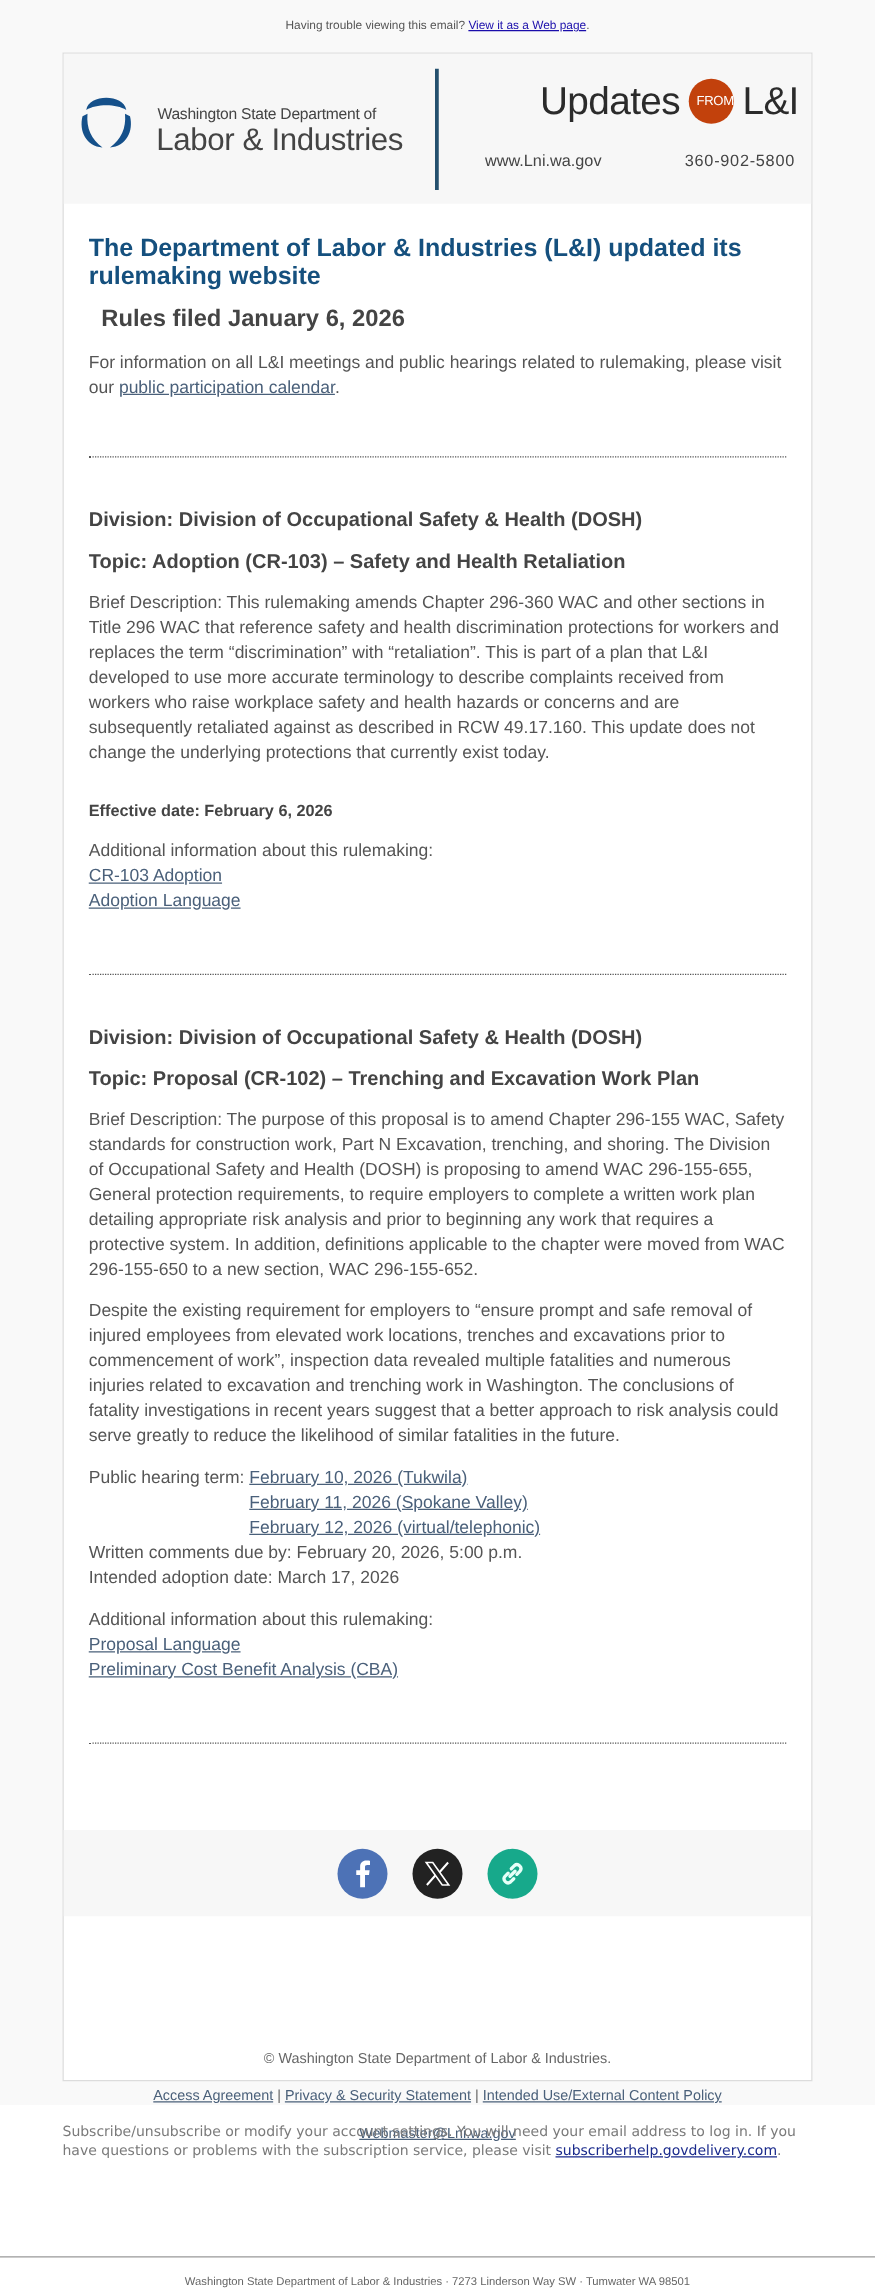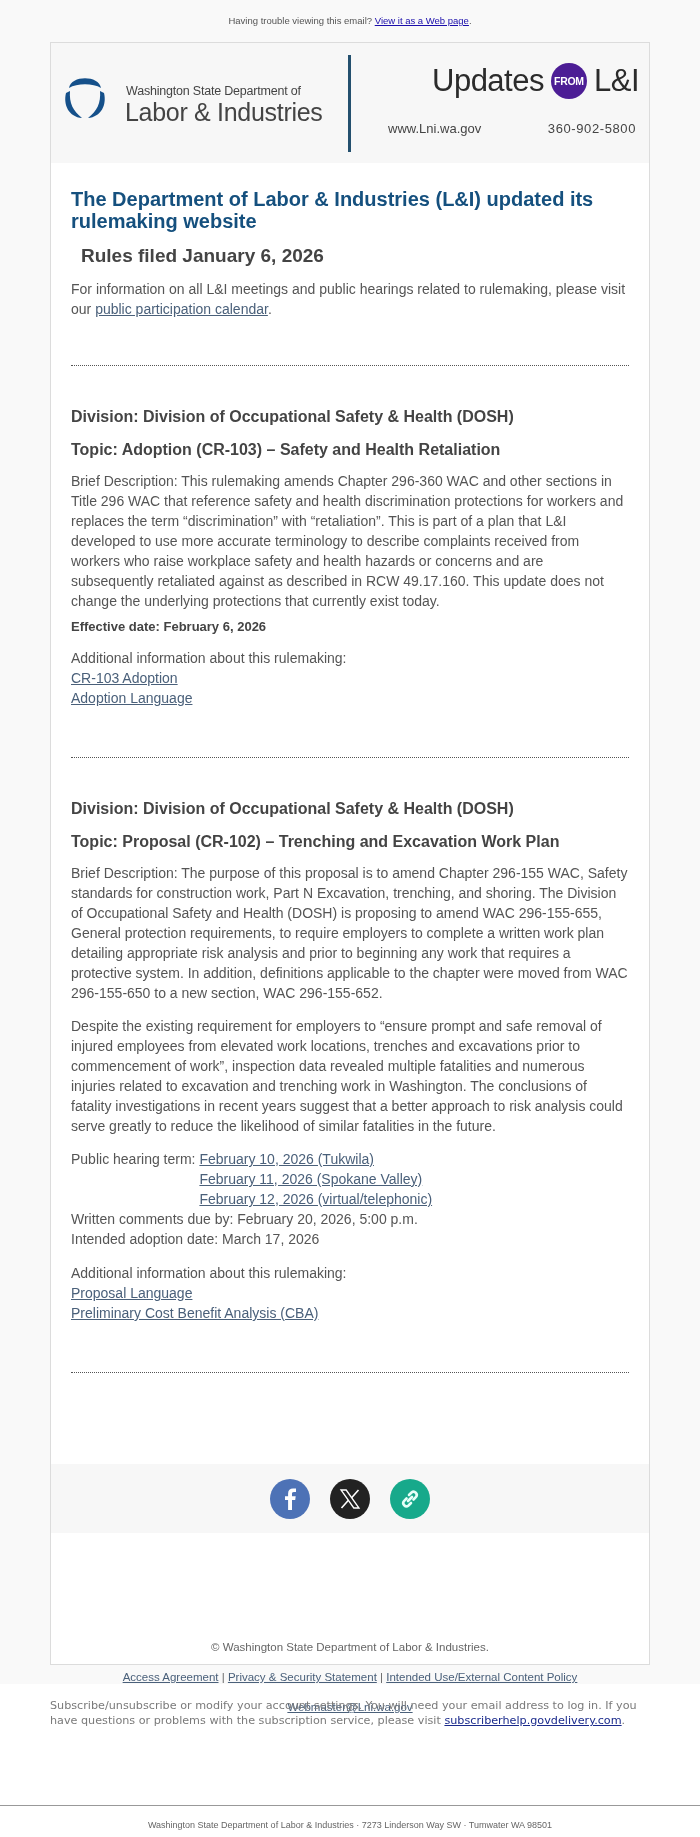--- a/index.html
+++ b/index.html
@@ -11,21 +11,21 @@
   .preheader a { color: #1a0dab; text-decoration: underline; }
 
   .container { position: absolute; left: 50px; top: 42px; width: 600px; height: 1623px; background: #ffffff; border: 1px solid #dcdcdc; }
 
   .header { position: absolute; left: 0; top: 0; width: 598px; height: 120px; background: #f7f7f7; }
   .logo { position: absolute; left: 12px; top: 28px; width: 44px; height: 50px; }
   .logo-text-small { position: absolute; left: 75px; top: 41px; font-size: 12.5px; color: #444; letter-spacing: -0.2px; white-space: nowrap; }
   .logo-text-large { position: absolute; left: 74px; top: 55px; font-size: 25px; color: #444; letter-spacing: -0.3px; white-space: nowrap; }
   .vrule { position: absolute; left: 297px; top: 12px; width: 3px; height: 97px; background: #24506e; }
   .updates { position: absolute; right: 10px; top: 20px; font-size: 31px; color: #2b2b2b; white-space: nowrap; display: flex; align-items: center; letter-spacing: -0.5px; }
-  .from-badge { display: inline-block; width: 36px; height: 36px; border-radius: 50%; background: #4c1d95; color: #fff; font-size: 10.5px; line-height: 36px; text-align: center; margin: 0 7px; letter-spacing: -0.3px; font-weight: bold; }
+  .from-badge { display: inline-block; width: 36px; height: 36px; border-radius: 50%; background: #c2410c; color: #fff; font-size: 10.5px; line-height: 36px; text-align: right; margin: 0 7px; letter-spacing: -0.3px; font-weight: normal; }
   .contact-url { position: absolute; left: 337px; top: 78px; font-size: 13px; color: #444; }
   .contact-phone { position: absolute; right: 13px; top: 78px; font-size: 13px; color: #444; letter-spacing: 0.6px; }
 
   .body { position: absolute; left: 20px; top: 145px; width: 558px; }
   h1.main-title { font-size: 20px; line-height: 22px; color: #15507e; font-weight: bold; margin-top: 0; }
   h2.sub-title { font-size: 19px; color: #444; font-weight: bold; margin-top: 15px; margin-left: 10px; }
   p { font-size: 14px; line-height: 20px; color: #555; }
   a.link { color: #4a607a; text-decoration: underline; }
   .divider { border: 0; border-top: 1px dotted #555; width: 558px; height: 0; }
   h3.division { font-size: 16px; color: #444; font-weight: bold; }
@@ -86,21 +86,21 @@
     <p style="margin-top:12px;">
       <span>For information on all L&amp;I meetings and public hearings related to rulemaking, please visit our </span><a href="#" class="link">public participation calendar</a><span>.</span>
     </p>
 
     <hr class="divider" style="margin-top:46px;">
 
     <section>
       <h3 class="division" style="margin-top:42px;">Division: Division of Occupational Safety &amp; Health (DOSH)</h3>
       <h3 class="topic" style="margin-top:15px;">Topic: Adoption (CR-103) – Safety and Health Retaliation</h3>
       <p style="margin-top:12px;">Brief Description: This rulemaking amends Chapter 296-360 WAC and other sections in Title 296 WAC that reference safety and health discrimination protections for workers and replaces the term “discrimination” with “retaliation”. This is part of a plan that L&amp;I developed to use more accurate terminology to describe complaints received from workers who raise workplace safety and health hazards or concerns and are subsequently retaliated against as described in RCW 49.17.160. This update does not change the underlying protections that currently exist today.</p>
-      <div class="effective" style="margin-top:8px;">Effective date: February 6, 2026</div>
+      <div class="effective" style="margin-top:30px;">Effective date: February 6, 2026</div>
       <p style="margin-top:14px;">Additional information about this rulemaking:</p>
       <p class="link-list">
         <a href="#" class="link">CR-103 Adoption</a>
         <a href="#" class="link">Adoption Language</a>
       </p>
     </section>
 
     <hr class="divider" style="margin-top:49px;">
 
     <section>

